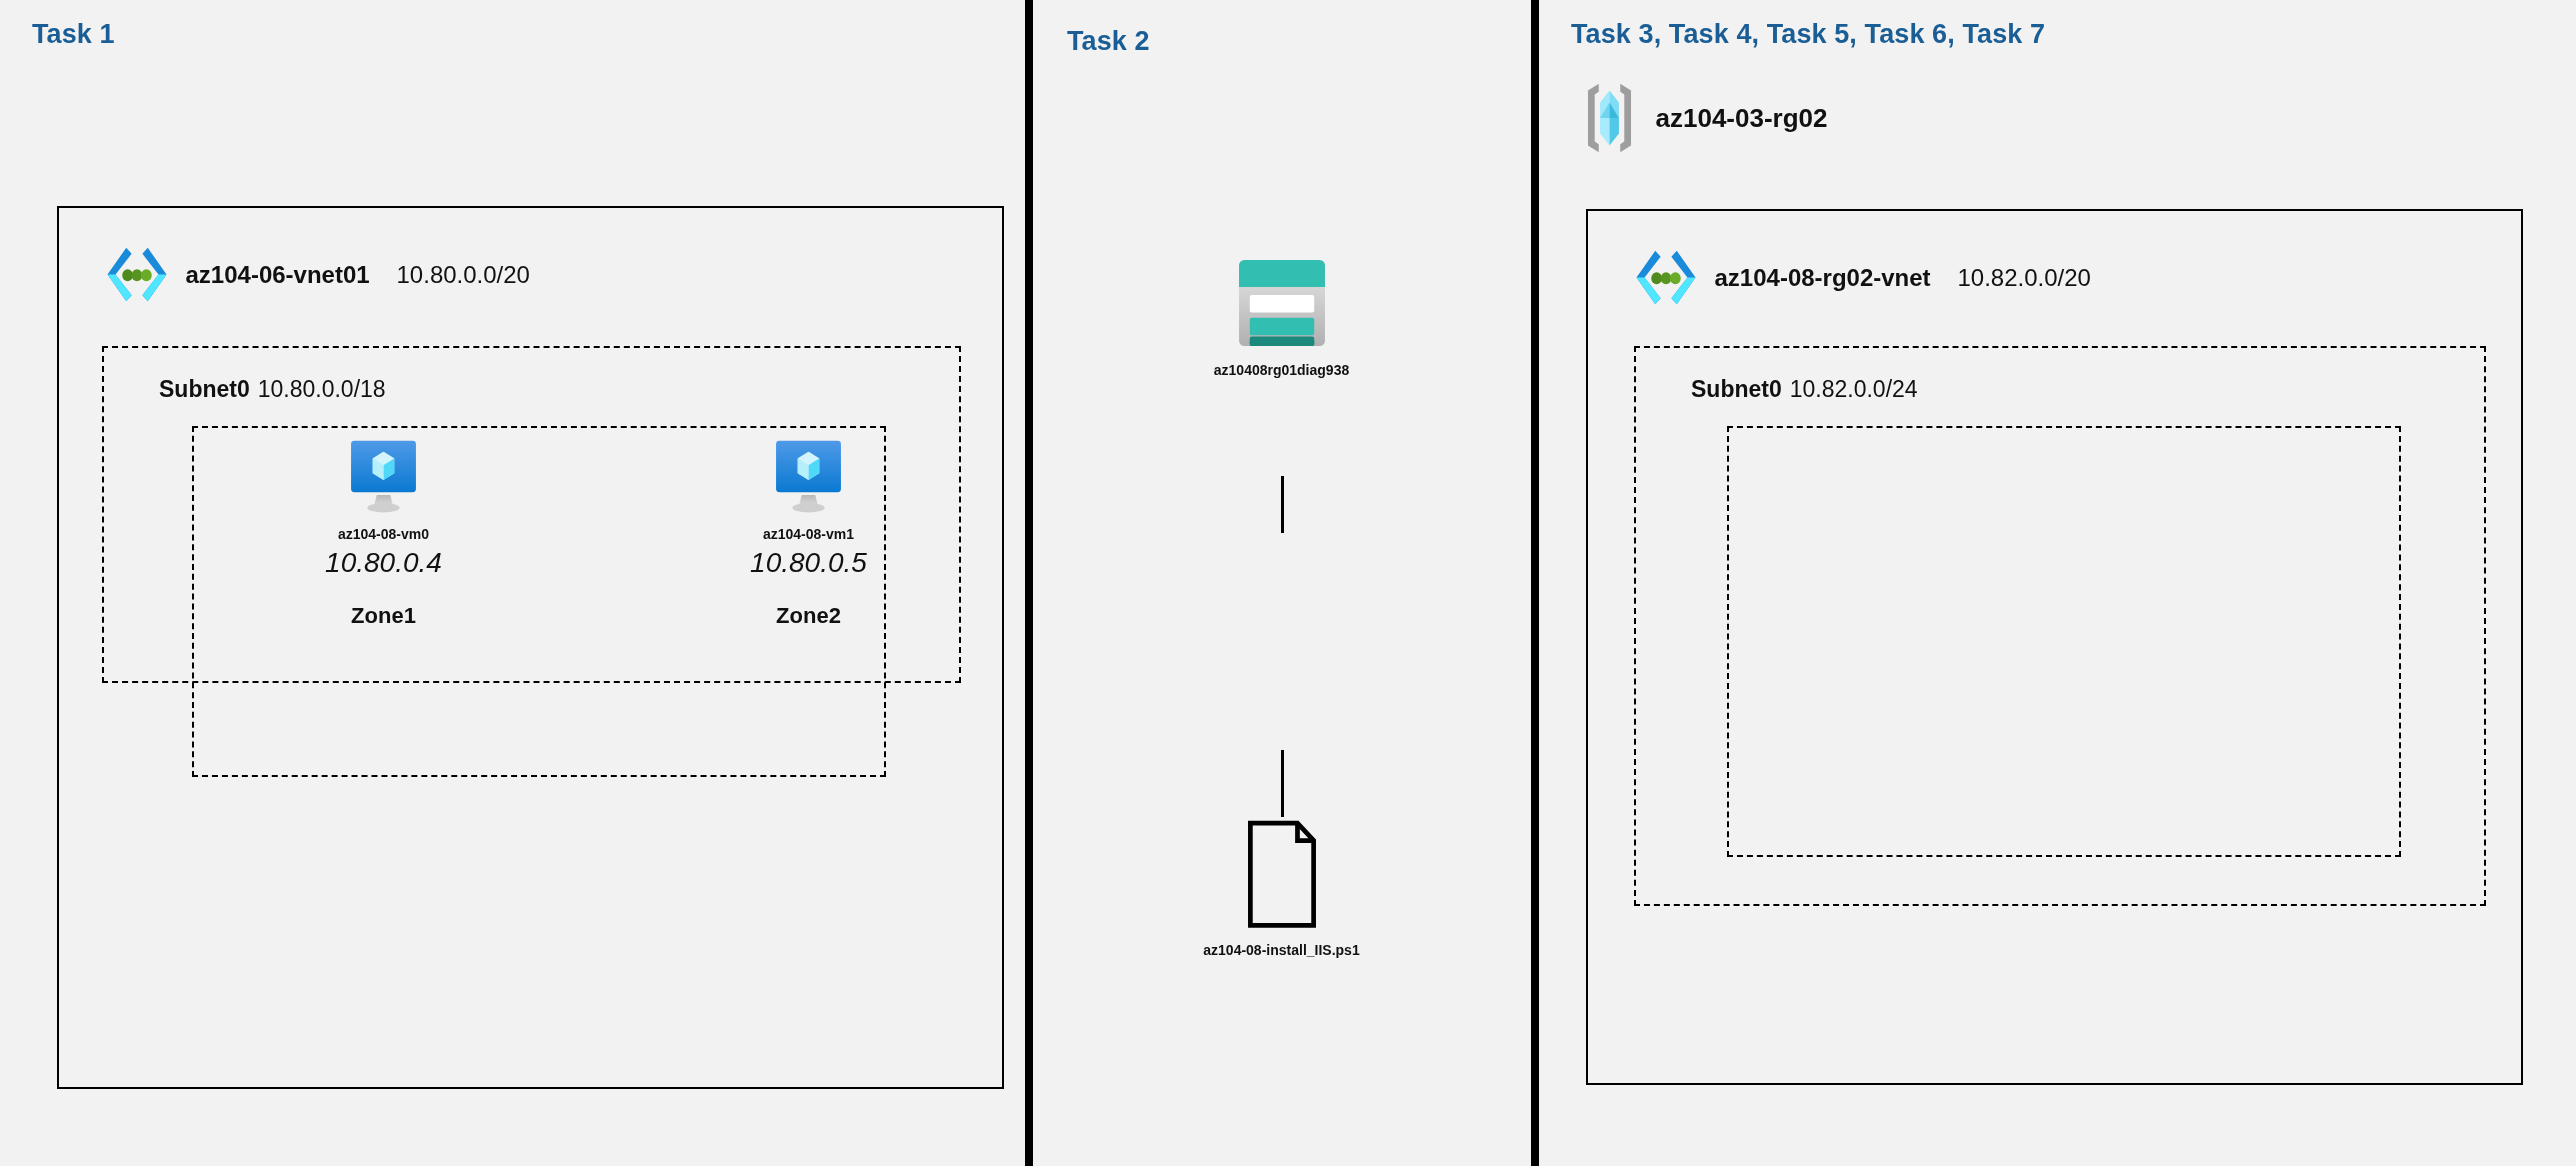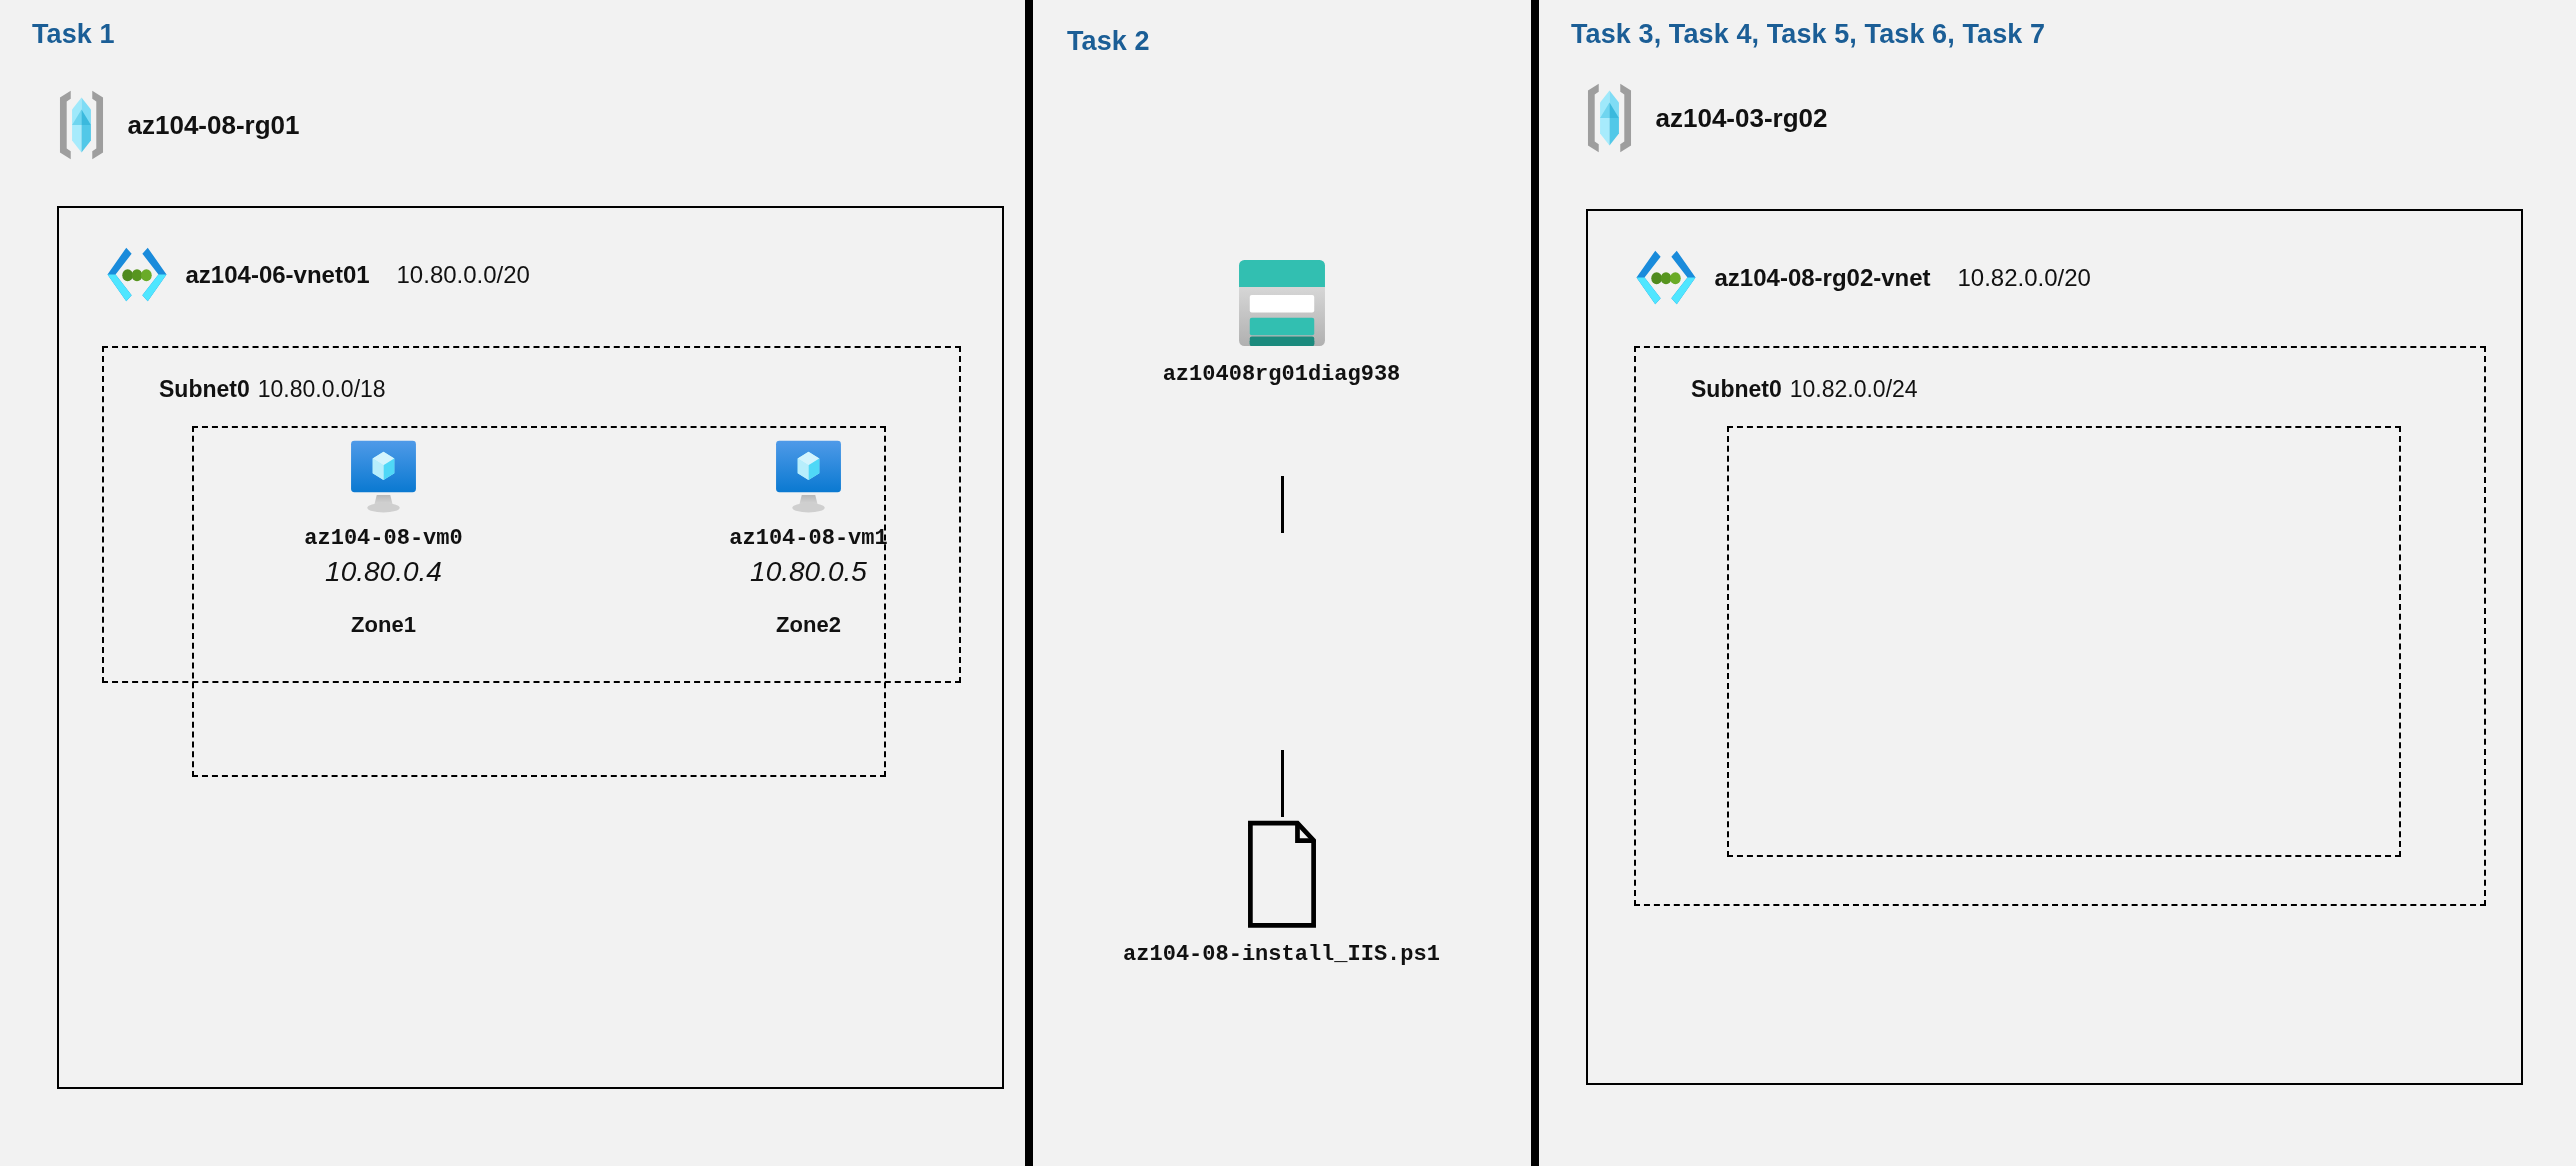--- a/index.html
+++ b/index.html
@@ -114,27 +114,26 @@
   
   .node {
     position: absolute;
     display: flex;
     flex-direction: column;
     align-items: center;
     width: 283px;
     margin-left: -142px;
   }
   .node .lbl {
-    font-size: 22px;
+    font-size: 14px;
     font-weight: bold;
     color: #111;
     margin-top: 12px;
     white-space: nowrap;
     text-align: left;
-    font-family: Liberation Mono, monospace;
   }
   .node .sub {
     font-size: 28px;
     font-weight: normal;
     color: #111;
     margin-top: 5.4px;
     white-space: nowrap;
     font-style: italic;
   }
   .node .zone {
@@ -176,35 +175,20 @@
 </style>
 </head>
 <body>
 
 <div class="canvas">
 
   <div class="panel" id="panel-task1">
 
     <div class="task-title" id="title-task1">Task 1</div>
 
-    <div class="rg-header" id="rg1-header">
-      <span class="icon ico-rg">
-        <svg viewBox="0 0 84 110" width="57" height="74">
-          <path d="M26 4 L10 14 L10 96 L26 106 L26 94 L20 90 L20 20 L26 16 Z" fill="#9e9e9e"></path>
-          <path d="M58 4 L74 14 L74 96 L58 106 L58 94 L64 90 L64 20 L58 16 Z" fill="#9e9e9e"></path>
-          <path d="M42 14 L28 32 L28 55 L42 55 Z" fill="#9fe9fb"></path>
-          <path d="M42 14 L56 32 L56 55 L42 55 Z" fill="#7fdcf5"></path>
-          <path d="M42 55 L28 55 L28 78 L42 96 Z" fill="#a7ebfc"></path>
-          <path d="M42 55 L56 55 L56 78 L42 96 Z" fill="#52c8e8"></path>
-          <path d="M28 55 L42 55 L42 32 Z" fill="#6fd5ef"></path>
-          <path d="M56 55 L42 55 L42 32 Z" fill="#3bb9dd"></path>
-        </svg>
-      </span>
-      <span class="rg-name">az104-08-rg01</span>
-    </div>
 
     <div class="vnet-box" id="vnet1-box">
 
       <div class="vnet-header">
         <span class="icon ico-vnet">
           <svg viewBox="0 0 92 88" width="62" height="59">
             <path d="M30 4 L38 13 L14 44 L38 75 L30 84 L2 44 Z" fill="#1a8bdb"></path>
             <path d="M14 44 L38 75 L30 84 L2 44 Z" fill="#50e6ff"></path>
             <path d="M62 4 L54 13 L78 44 L54 75 L62 84 L90 44 Z" fill="#1a8bdb"></path>
             <path d="M78 44 L54 75 L62 84 L90 44 Z" fill="#50e6ff"></path>

